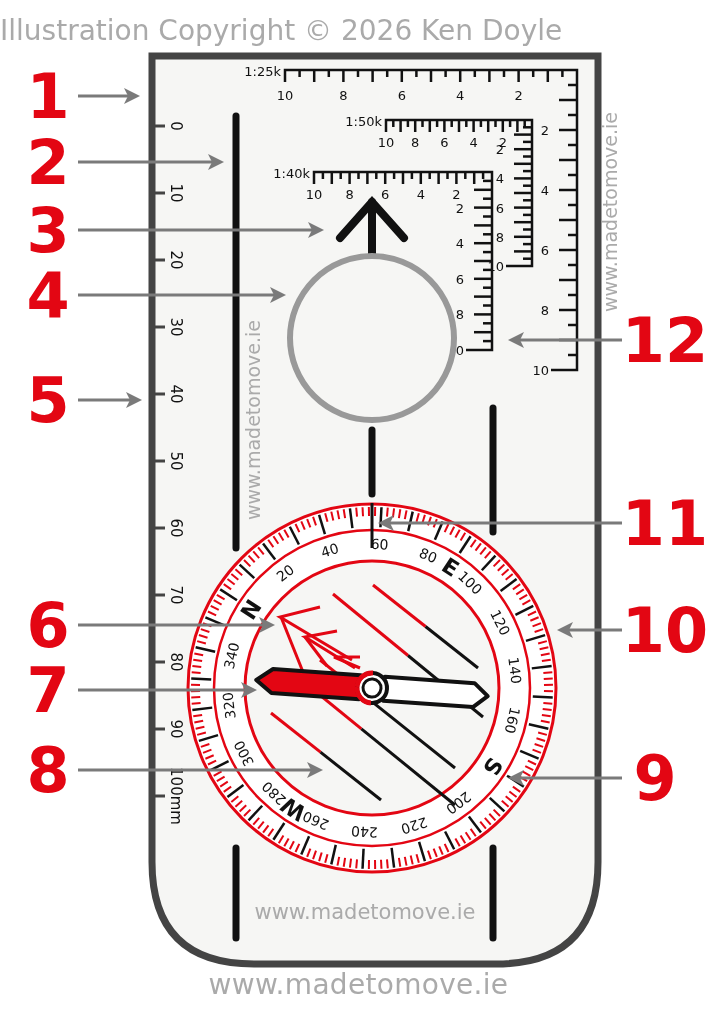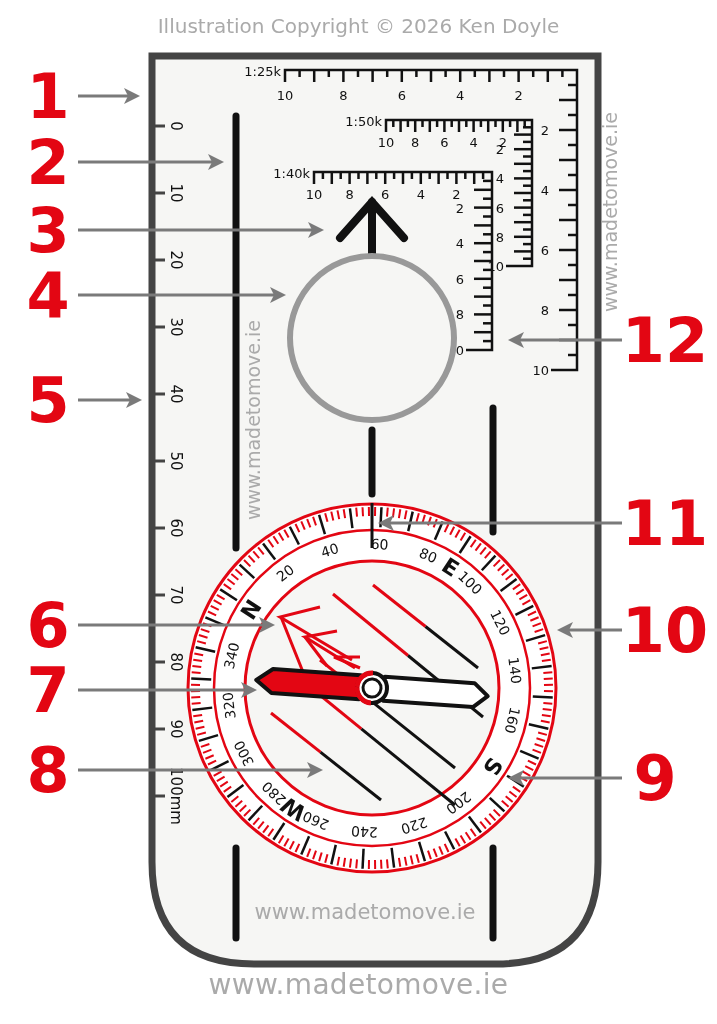--- a/index.html
+++ b/index.html
@@ -1,18 +1,18 @@
 <!DOCTYPE html>
 <html><head>
 <meta charset="utf-8">
 <style>
   html, body { margin:0; padding:0; background:#ffffff; }
   body { width:717px; height:1024px; position:relative; overflow:hidden; font-family:"DejaVu Sans", sans-serif; }
   #stage { position:absolute; left:0; top:0; width:717px; height:1024px; }
-  .copyright { position:absolute; left:0; width:717px; top:14px; text-align:center; font-family:"DejaVu Sans", sans-serif; font-size:20px; color:#aaaaaa; }
+  .copyright { position:absolute; left:0; width:717px; top:14px; text-align:left; font-family:"DejaVu Sans", sans-serif; font-size:28px; color:#aaaaaa; }
   .footer-url { position:absolute; left:0; width:717px; top:968px; text-align:center; font-family:"DejaVu Sans", sans-serif; font-size:28px; color:#aaaaaa; letter-spacing:0.3px; }
   svg text { font-family:"DejaVu Sans", sans-serif; }
   .callout-num { font-family:"DejaVu Sans", sans-serif; font-weight:bold; fill:#e30613; }
 </style>
 </head>
 <body>
 
 <div class="copyright">Illustration Copyright © 2026 Ken Doyle</div>
 
 <svg id="stage" viewBox="0 0 717 1024" xmlns="http://www.w3.org/2000/svg">

